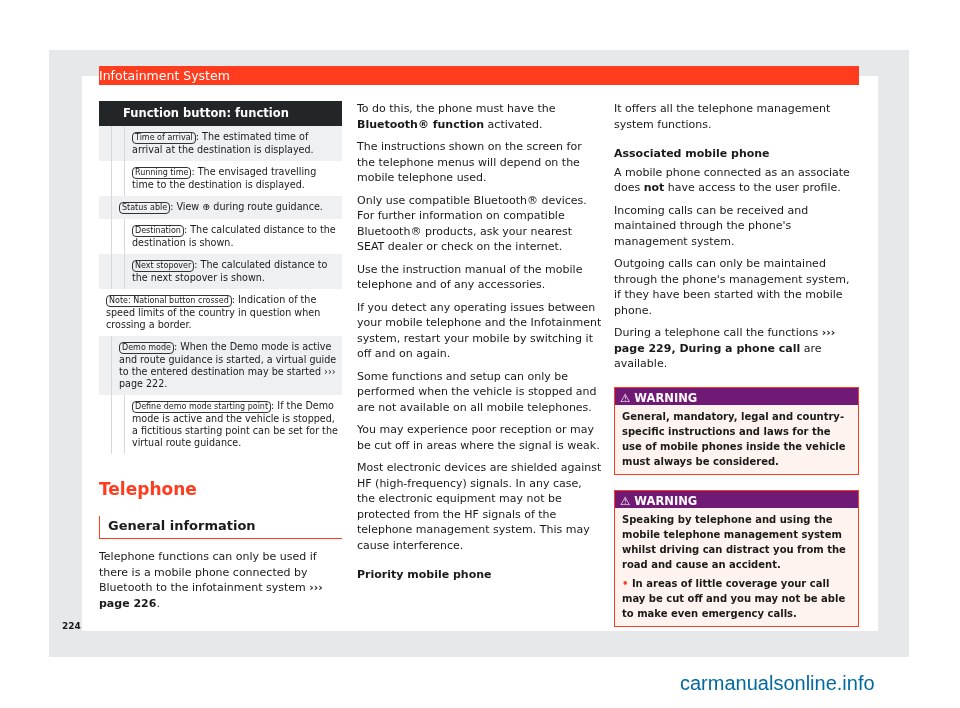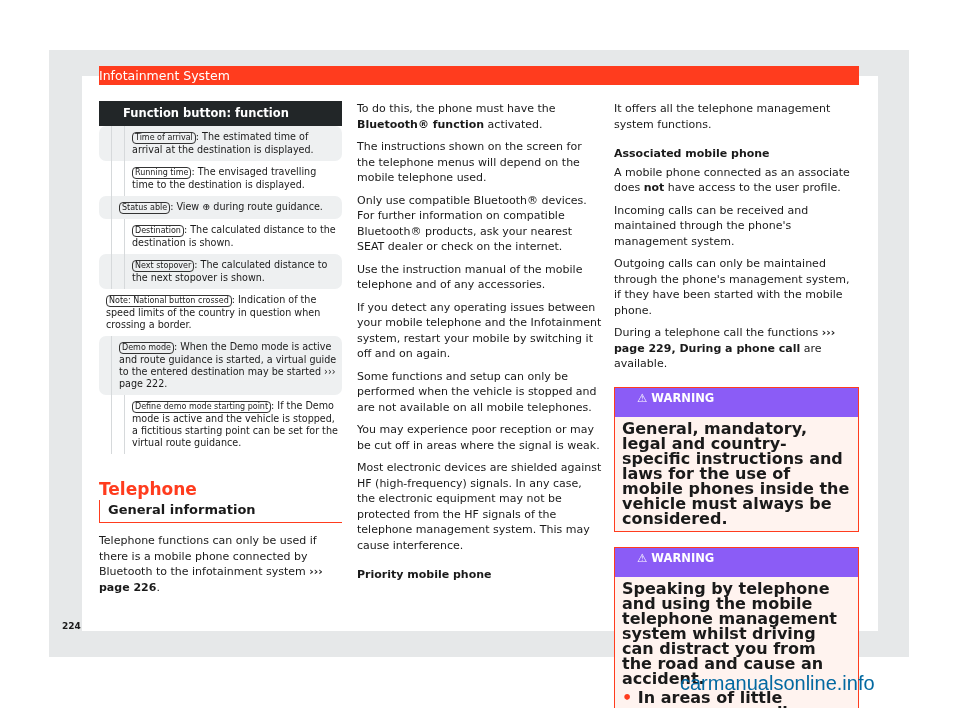--- a/index.html
+++ b/index.html
@@ -19,46 +19,46 @@
     }
     .col { position: absolute; font-size: 11px; line-height: 15.5px; }
     .col1 { left: 99px; top: 101px; width: 243px; }
     .col2 { left: 357px; top: 101px; width: 245px; }
     .col3 { left: 614px; top: 101px; width: 245px; }
 
     .tbl-head {
       background: #222628; color: #fff; font-weight: bold; font-size: 11.5px;
       height: 25px; line-height: 25px; padding-left: 24px;
     }
-    .row { display: flex; font-size: 9.6px; line-height: 12px; border-radius: 7px; }
+    .row { display: flex; font-size: 9.6px; line-height: 12px; }
     .row.alt { background: #eef0f1; }
     .row .ind1 { width: 12px; flex: none; border-right: 1px solid #d6d9db; }
     .row .ind2 { width: 12px; flex: none; border-right: 1px solid #d6d9db; }
     .row .cell { padding: 5px 4px 5px 7px; flex: 1; }
     .row.lvl0 .cell { padding-left: 7px; }
     .key {
       display: inline-block; border: 1px solid #333; border-radius: 4px; padding: 0 2px;
       font-size: 8px; line-height: 10px;
     }
     .footnote { font-size: 9.5px; margin-top: 10px; }
     .footnote sup { font-size: 7px; margin-right: 4px; color: #555; }
     .h-tel { color: #ff3c1e; font-weight: bold; font-size: 17px; margin-top: 28px; }
     .h-gen {
-      font-weight: bold; font-size: 13px; margin-top: 2px; border-left: 1px solid #ff3c1e;
+      font-weight: bold; font-size: 13px; margin-top: 18px; border-left: 1px solid #ff3c1e;
       border-bottom: 1px solid #ff3c1e; padding: 2px 0 5px 8px;
     }
     .p { margin: 0 0 7px 0; }
     .p b { font-weight: bold; }
     .sub { font-weight: bold; margin-top: 14px; margin-bottom: 3px; }
     .warn { border: 1px solid #ff3c1e; background: #fff3ef; margin-top: 15px; }
     .warn-head {
-      background: #8b5cf6; color: #fff; font-weight: bold; font-size: 11.5px; height: 29px; line-height: 21px;
-      padding-left: 22px;
+      background: #701a75; color: #fff; font-weight: bold; font-size: 11.5px; height: 17px; line-height: 21px;
+      padding-left: 5px;
     }
-    .warn-body { font-weight: bold; font-size: 16px; line-height: 15px; padding: 4px 7px 5px 7px; }
+    .warn-body { font-weight: bold; font-size: 10px; line-height: 15px; padding: 4px 7px 5px 7px; }
     .bullet { color: #ff3c1e; }
     .page-num { position: absolute; left: 62px; top: 621px; font-size: 9px; font-weight: bold; }
     .watermark {
       position: absolute; left: 680px; top: 672px; font-size: 20px; color: #0369a1;
       font-family: "Liberation Sans", sans-serif;
     }
   </style>
 </head>
 <body>
 

